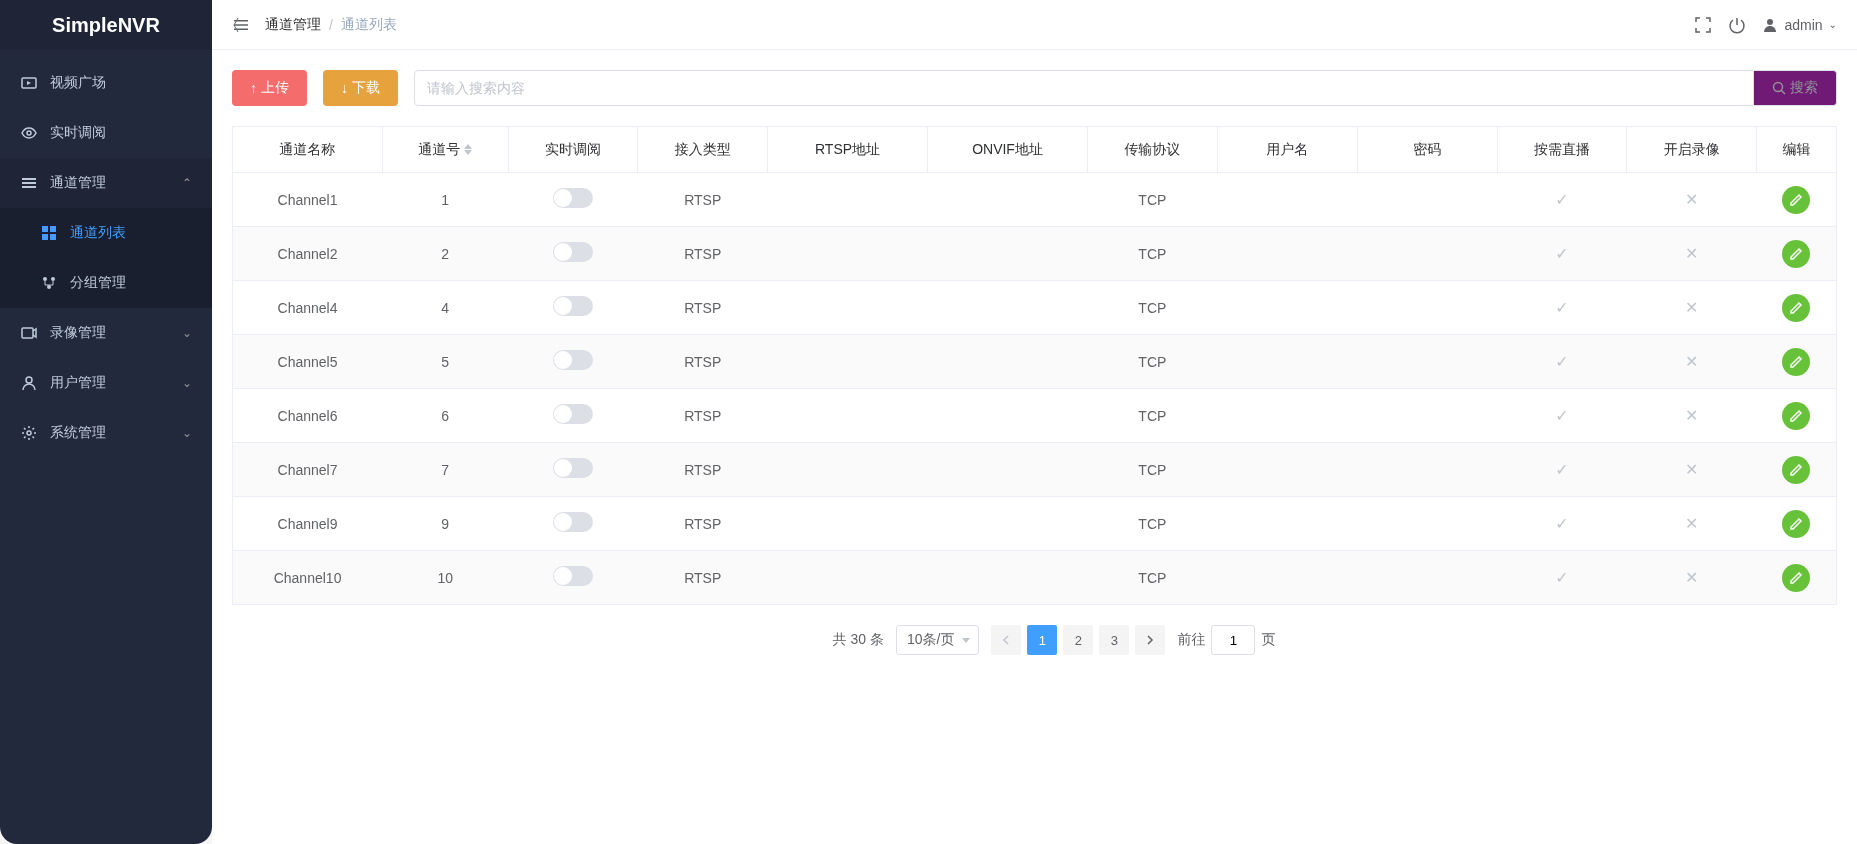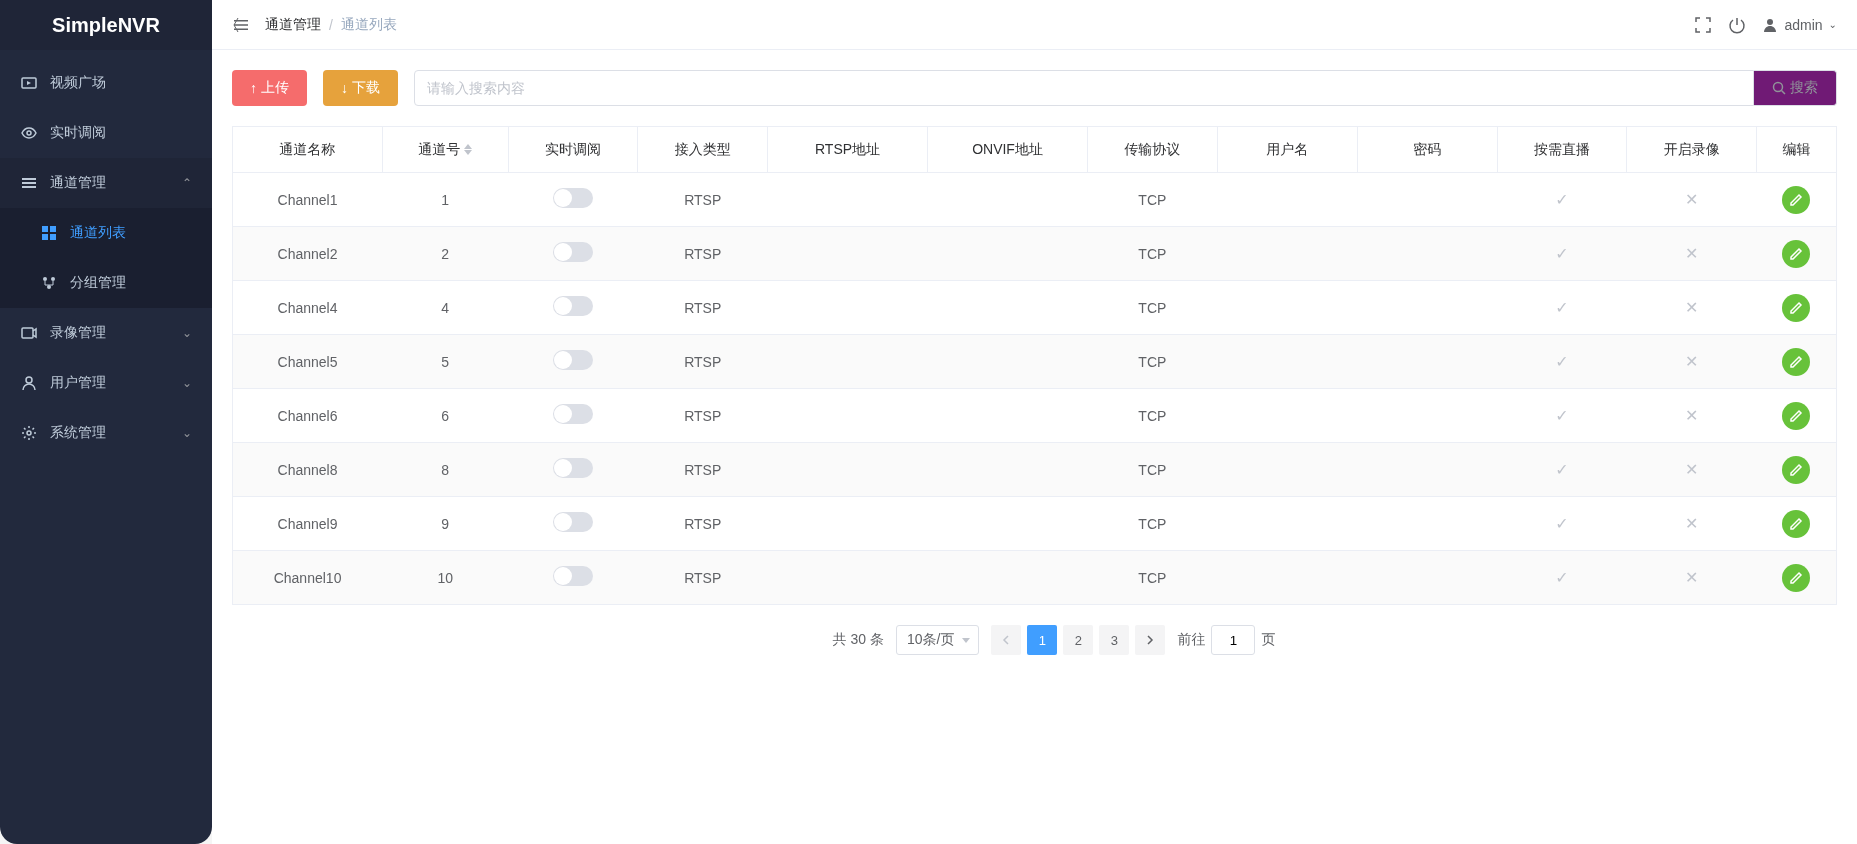--- a/index.html
+++ b/index.html
@@ -323,22 +323,22 @@
               <td></td>
               <td><span class="check-icon">✓</span></td>
               <td><span class="x-icon">✕</span></td>
               <td><button class="edit-btn">
                   <svg width="14" height="14" viewBox="0 0 14 14" fill="none" stroke="currentColor" stroke-width="1.5">
                     <path d="M10 2l2 2-8 8H2v-2l8-8z"></path>
                   </svg>
                 </button></td>
             </tr>
             <tr>
-              <td>Channel8</td>
-              <td>8</td>
+              <td>Channel7</td>
+              <td>7</td>
               <td><span class="switch"></span></td>
               <td>RTSP</td>
               <td></td>
               <td></td>
               <td>TCP</td>
               <td></td>
               <td></td>
               <td><span class="check-icon">✓</span></td>
               <td><span class="x-icon">✕</span></td>
               <td><button class="edit-btn">

